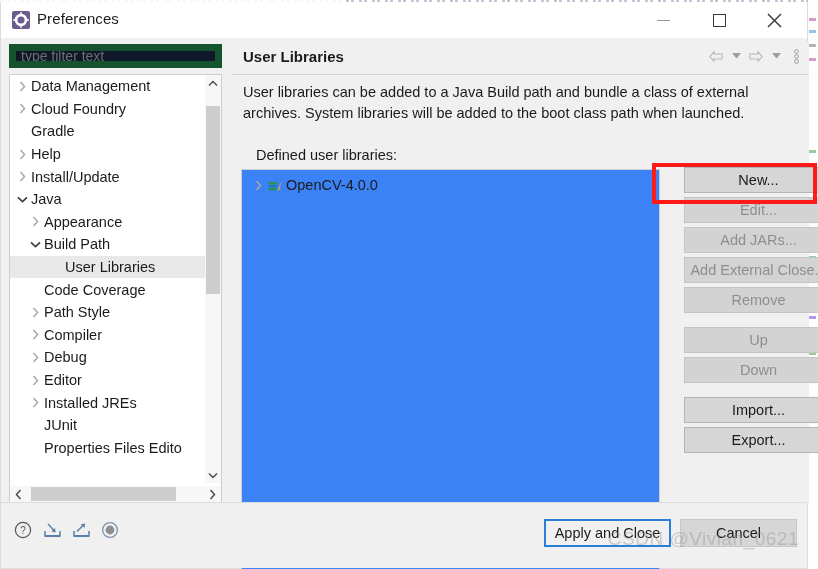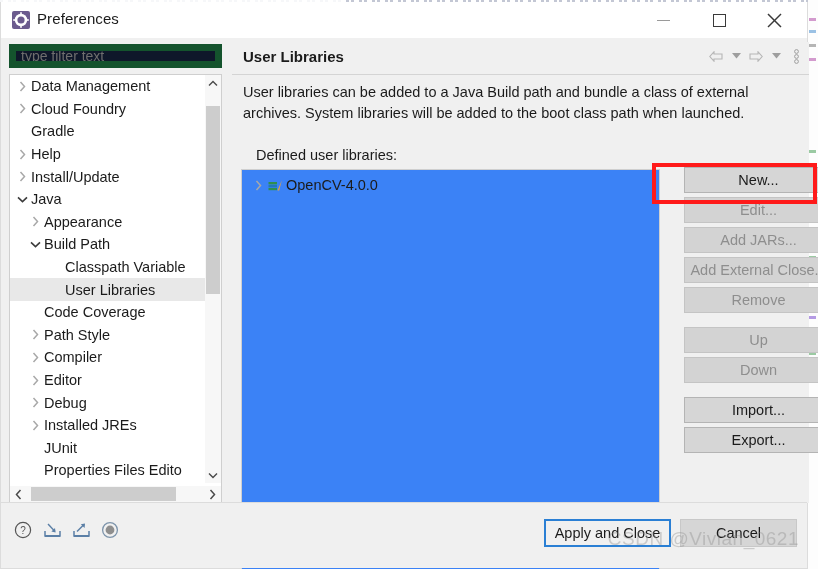--- a/index.html
+++ b/index.html
@@ -541,24 +541,20 @@
             <span class="lbl">Appearance</span>
           </div>
           <div class="tree-row ind1">
             <span class="twisty">
               <svg width="11" height="7" viewBox="0 0 11 7">
                 <polyline points="1,1.3 5.5,5.6 10,1.3" fill="none" stroke="#3c3c3c" stroke-width="1.6"></polyline>
               </svg>
             </span>
             <span class="lbl">Build Path</span>
           </div>
-          <div class="tree-row ind2">
-            <span class="twisty"></span>
-            <span class="lbl">Classpath Variable</span>
-          </div>
           <div class="tree-row ind2 sel">
             <span class="twisty"></span>
             <span class="lbl">User Libraries</span>
           </div>
           <div class="tree-row ind1">
             <span class="twisty"></span>
             <span class="lbl">Code Coverage</span>
           </div>
           <div class="tree-row ind1">
             <span class="twisty">
@@ -575,29 +571,29 @@
               </svg>
             </span>
             <span class="lbl">Compiler</span>
           </div>
           <div class="tree-row ind1">
             <span class="twisty">
               <svg width="7" height="11" viewBox="0 0 7 11">
                 <polyline points="1.5,1 5.5,5.5 1.5,10" fill="none" stroke="#a8a8a8" stroke-width="1.5"></polyline>
               </svg>
             </span>
+            <span class="lbl">Debug</span>
+          </div>
+          <div class="tree-row ind1">
+            <span class="twisty">
+              <svg width="7" height="11" viewBox="0 0 7 11">
+                <polyline points="1.5,1 5.5,5.5 1.5,10" fill="none" stroke="#a8a8a8" stroke-width="1.5"></polyline>
+              </svg>
+            </span>
             <span class="lbl">Editor</span>
-          </div>
-          <div class="tree-row ind1">
-            <span class="twisty">
-              <svg width="7" height="11" viewBox="0 0 7 11">
-                <polyline points="1.5,1 5.5,5.5 1.5,10" fill="none" stroke="#a8a8a8" stroke-width="1.5"></polyline>
-              </svg>
-            </span>
-            <span class="lbl">Debug</span>
           </div>
           <div class="tree-row ind1">
             <span class="twisty">
               <svg width="7" height="11" viewBox="0 0 7 11">
                 <polyline points="1.5,1 5.5,5.5 1.5,10" fill="none" stroke="#a8a8a8" stroke-width="1.5"></polyline>
               </svg>
             </span>
             <span class="lbl">Installed JREs</span>
           </div>
           <div class="tree-row ind1">

